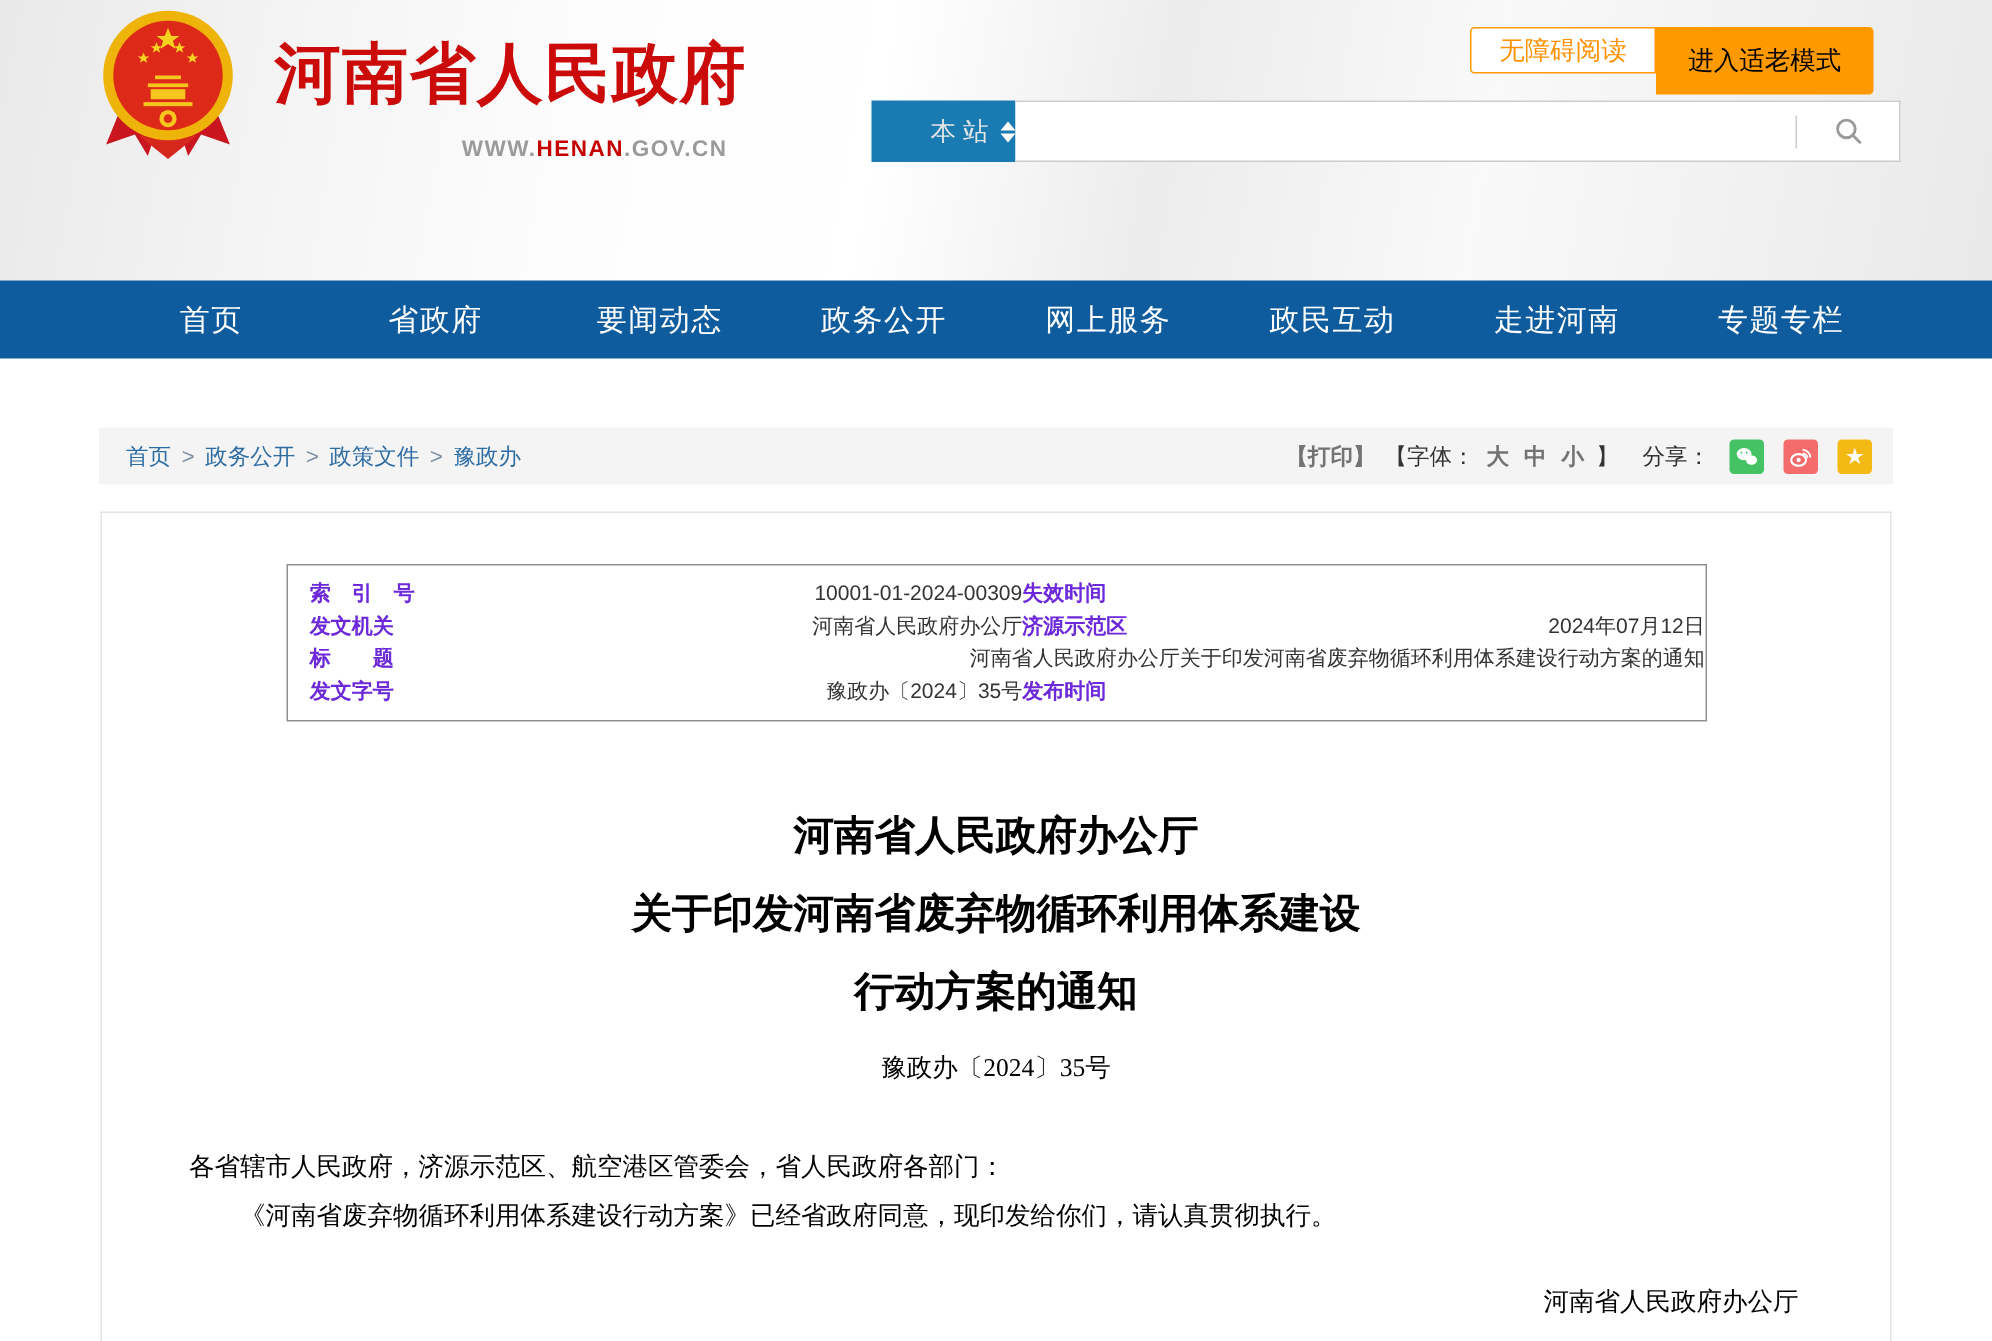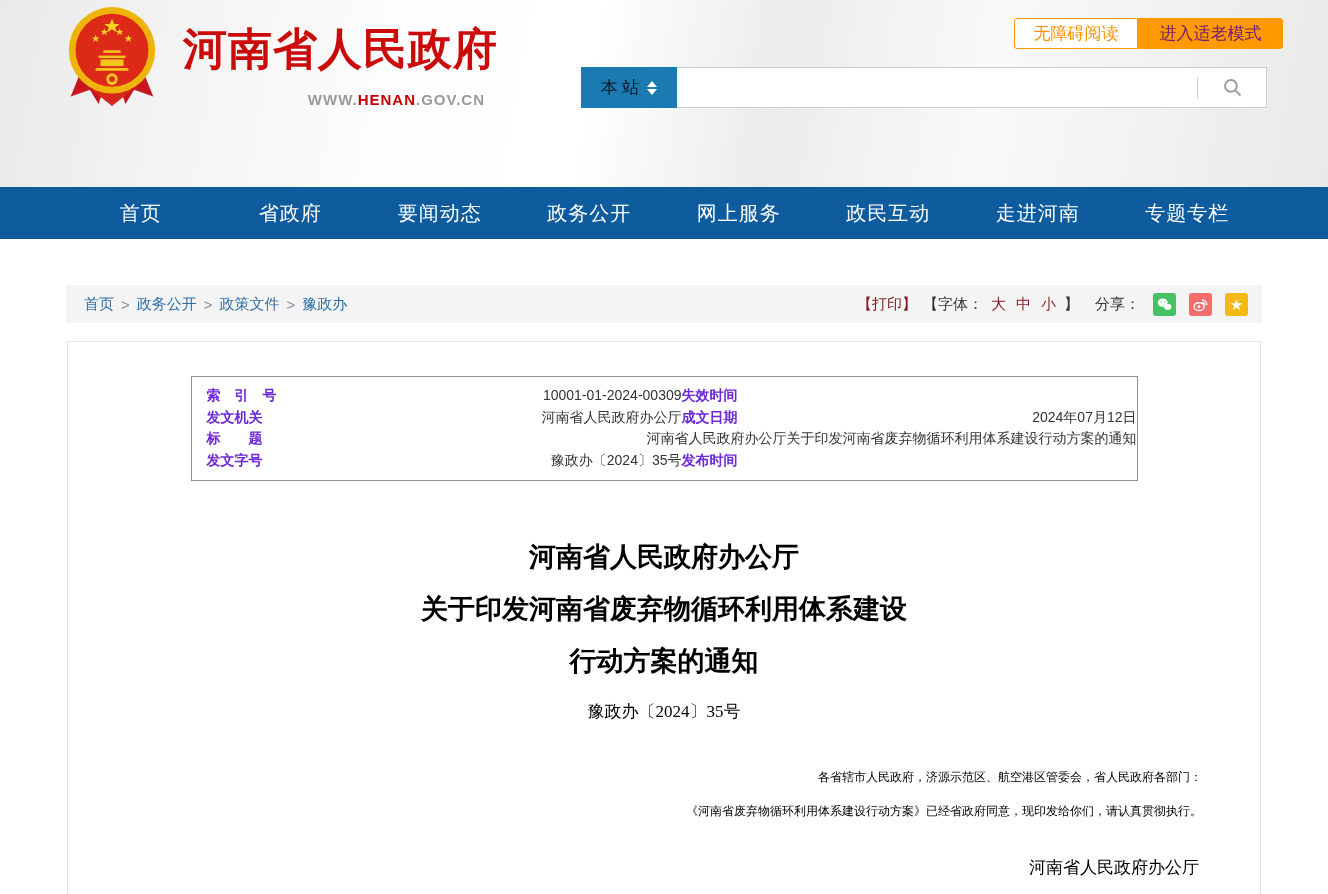--- a/index.html
+++ b/index.html
@@ -9,28 +9,28 @@
 
   
   .site-header { position:absolute; top:0; left:0; width:1328px; height:187px;
     background:linear-gradient(100deg,#e9e9e9 0%,#f5f5f5 16%,#fdfdfd 30%,#ffffff 44%,#ececec 58%,#f9f9f9 74%,#e9e9e9 100%); }
   .emblem { position:absolute; left:64px; top:4px; }
   .brand { position:absolute; left:183px; top:20px; width:302px; text-align:right; }
   .site-title { font-size:44px; font-weight:bold; color:#cb0a0a; letter-spacing:1px;
     font-family:"Liberation Serif", serif; white-space:nowrap; }
   .site-url { margin-top:12px; font-size:15px; font-weight:bold; color:#9a9a9a; letter-spacing:1px; }
   .site-url .hl { color:#c40000; }
-  .header-actions { position:absolute; left:998px; top:18px; display:flex;padding-left:16px; }
+  .header-actions { position:absolute; left:964px; top:18px; display:flex;padding-left:16px; }
   .btn-access { width:124px; height:31px; background:#fff; border:1px solid #ff9900; color:#ff9100;
     font-size:17px; border-radius:3px 0 0 3px; cursor:pointer; font-family:inherit; }
-  .btn-elder { width:145px; height:31px; background:#ff9900; border:1px solid #ff9900; color:#701a75;
+  .btn-elder { width:145px; height:45px; background:#ff9900; border:1px solid #ff9900; color:#000000;
     font-size:17px; border-radius:0 3px 3px 0; cursor:pointer; font-family:inherit; }
   .search-bar { position:absolute; left:581px; top:67px; width:686px; height:41px; display:flex; }
-  .search-scope { width:96px; height:41px; background:#1a7ab2; color:#0f172a; font-size:17px;
-    display:flex; align-items:center; justify-content:center; gap:8px; cursor:pointer; }
+  .search-scope { width:96px; height:41px; background:#1a7ab2; color:#e5e5e5; font-size:17px;
+    display:flex; align-items:center; justify-content:flex-end; gap:8px; cursor:pointer; }
   .sort-arrows { display:inline-flex; flex-direction:column; gap:2px; }
   .sort-arrows .up { width:0; height:0; border-left:5px solid transparent; border-right:5px solid transparent; border-bottom:6px solid #fff; }
   .sort-arrows .down { width:0; height:0; border-left:5px solid transparent; border-right:5px solid transparent; border-top:6px solid #fff; }
   .search-field { flex:1; height:41px; background:#fff; border:1px solid #ccc; border-left:none;
     display:flex; align-items:center; }
   .search-input { flex:1; height:100%; border:none; outline:none; font-size:16px; padding:0 12px; background:transparent; }
   .search-divider { width:1px; height:22px; background:#ccc; }
   .search-btn { width:68px; height:100%; display:flex; align-items:center; justify-content:center;
     background:none; border:none; cursor:pointer; }
 
@@ -40,21 +40,21 @@
   .nav-item { flex:1; display:flex; align-items:center; justify-content:center; color:#fff;
     font-size:20px; letter-spacing:1px; text-decoration:none; cursor:pointer; }
 
   
   .crumb-bar { position:absolute; top:285px; left:66px; width:1196px; height:38px; background:#f4f4f4;
     display:flex; align-items:center; justify-content:space-between; padding:0 14px 0 18px; font-size:15px; }
   .crumbs { display:flex; align-items:center; gap:7px; }
   .crumbs a { color:#2e6da4; text-decoration:none; cursor:pointer; }
   .crumb-sep { color:#7a8ea0; }
   .doc-tools { display:flex; align-items:center; gap:6px; color:#333; }
-  .doc-tools a { color:#7f1d1d; text-decoration:none; cursor:pointer; }
+  .doc-tools a { color:#737373; text-decoration:none; cursor:pointer;font-weight:bold; }
   .font-size-link { margin:0 2px; cursor:pointer; }
   .share-label { margin-left:10px; }
   .share-icon { width:23px; height:23px; border-radius:3px; display:inline-flex; align-items:center;
     justify-content:center; margin-left:7px; cursor:pointer; }
   .share-wechat { background:#45c263; }
   .share-weibo { background:#f56c6c; }
   .share-fav { background:#f5b915; color:#fff; font-size:15px; line-height:1; }
 
   
   .content-card { position:absolute; top:341px; left:67px; width:1194px; height:560px;
@@ -62,22 +62,22 @@
   .meta-table { width:947px; margin:34px auto 0; border:1px solid #8f8f8f; padding:8px 0 9px; font-size:14px; }
   .meta-row { display:grid; grid-template-columns:82px 393px 77px 1fr; padding-left:15px; line-height:21.5px; }
   .meta-row.full { grid-template-columns:82px 1fr; }
   .meta-label { font-weight:bold; color:#6d28d9; }
   .meta-value { color:#333;text-align:right; }
 
   .doc-title { margin-top:50px; text-align:center; font-family:"Liberation Serif", serif;
     font-weight:700; font-size:27px; line-height:52px; color:#000; }
   .doc-number { margin-top:13px; text-align:center; font-family:"Liberation Serif", serif;
     font-size:17px; color:#000; }
-  .doc-body { margin:37px 58px 0; font-family:"Liberation Serif", serif; font-size:12px;
-    line-height:35px; color:#000;text-align:right; }
+  .doc-body { margin:37px 58px 0; font-family:"Liberation Serif", serif; font-size:17px;
+    line-height:35px; color:#000; }
   .doc-body .indent { text-indent:2em;font-family:Liberation Mono, monospace; }
   .doc-signature { margin-top:19px; text-align:right; padding-right:61px;
     font-family:"Liberation Serif", serif; font-size:17px; line-height:37px; color:#000; }
   .sig-date { margin-right:15px; }
 </style>
 </head>
 <body>
 
 <div class="page">
 
@@ -194,21 +194,21 @@
     <div class="meta-table">
       <div class="meta-row">
         <span class="meta-label">索　引　号</span>
         <span class="meta-value">10001-01-2024-00309</span>
         <span class="meta-label">失效时间</span>
         <span class="meta-value"></span>
       </div>
       <div class="meta-row">
         <span class="meta-label">发文机关</span>
         <span class="meta-value">河南省人民政府办公厅</span>
-        <span class="meta-label">成文日期</span>
+        <span class="meta-label">济源示范区</span>
         <span class="meta-value">2024年07月12日</span>
       </div>
       <div class="meta-row full">
         <span class="meta-label">标　　题</span>
         <span class="meta-value">河南省人民政府办公厅关于印发河南省废弃物循环利用体系建设行动方案的通知</span>
       </div>
       <div class="meta-row">
         <span class="meta-label">发文字号</span>
         <span class="meta-value">豫政办〔2024〕35号</span>
         <span class="meta-label">发布时间</span>

